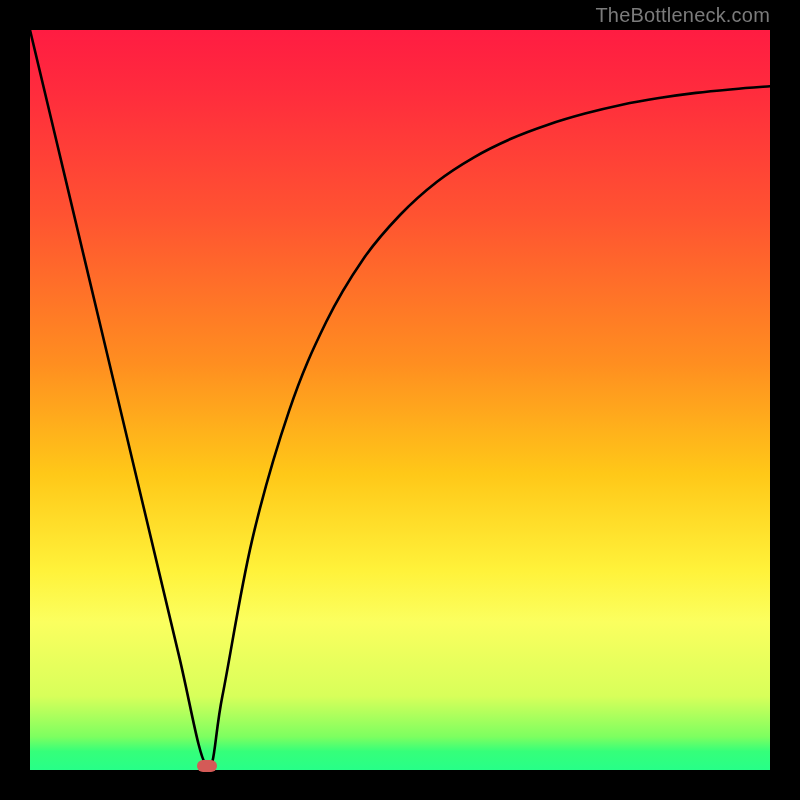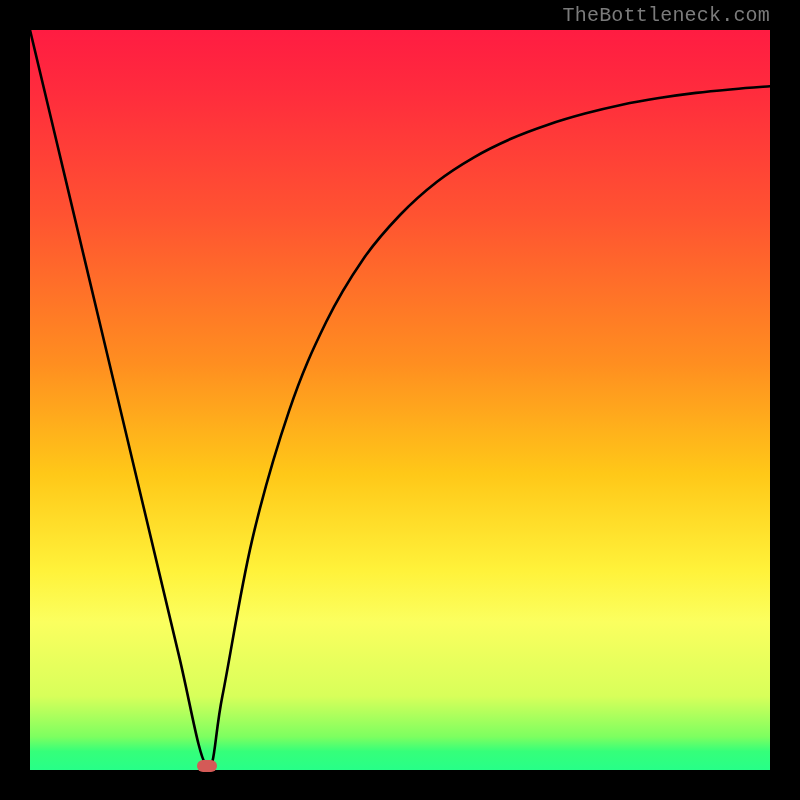--- a/index.html
+++ b/index.html
@@ -9,21 +9,20 @@
     height: 800px;
     overflow: hidden;
     background: #000;
     font-family: Arial, Helvetica, sans-serif;
   }
   .frame {
     position: relative;
     width: 800px;
     height: 800px;
     background: #000;
-    font-family: Liberation Mono, monospace;
   }
   .plot {
     position: absolute;
     left: 30px;
     top: 30px;
     width: 740px;
     height: 740px;
     
     background: linear-gradient(
       to bottom,

